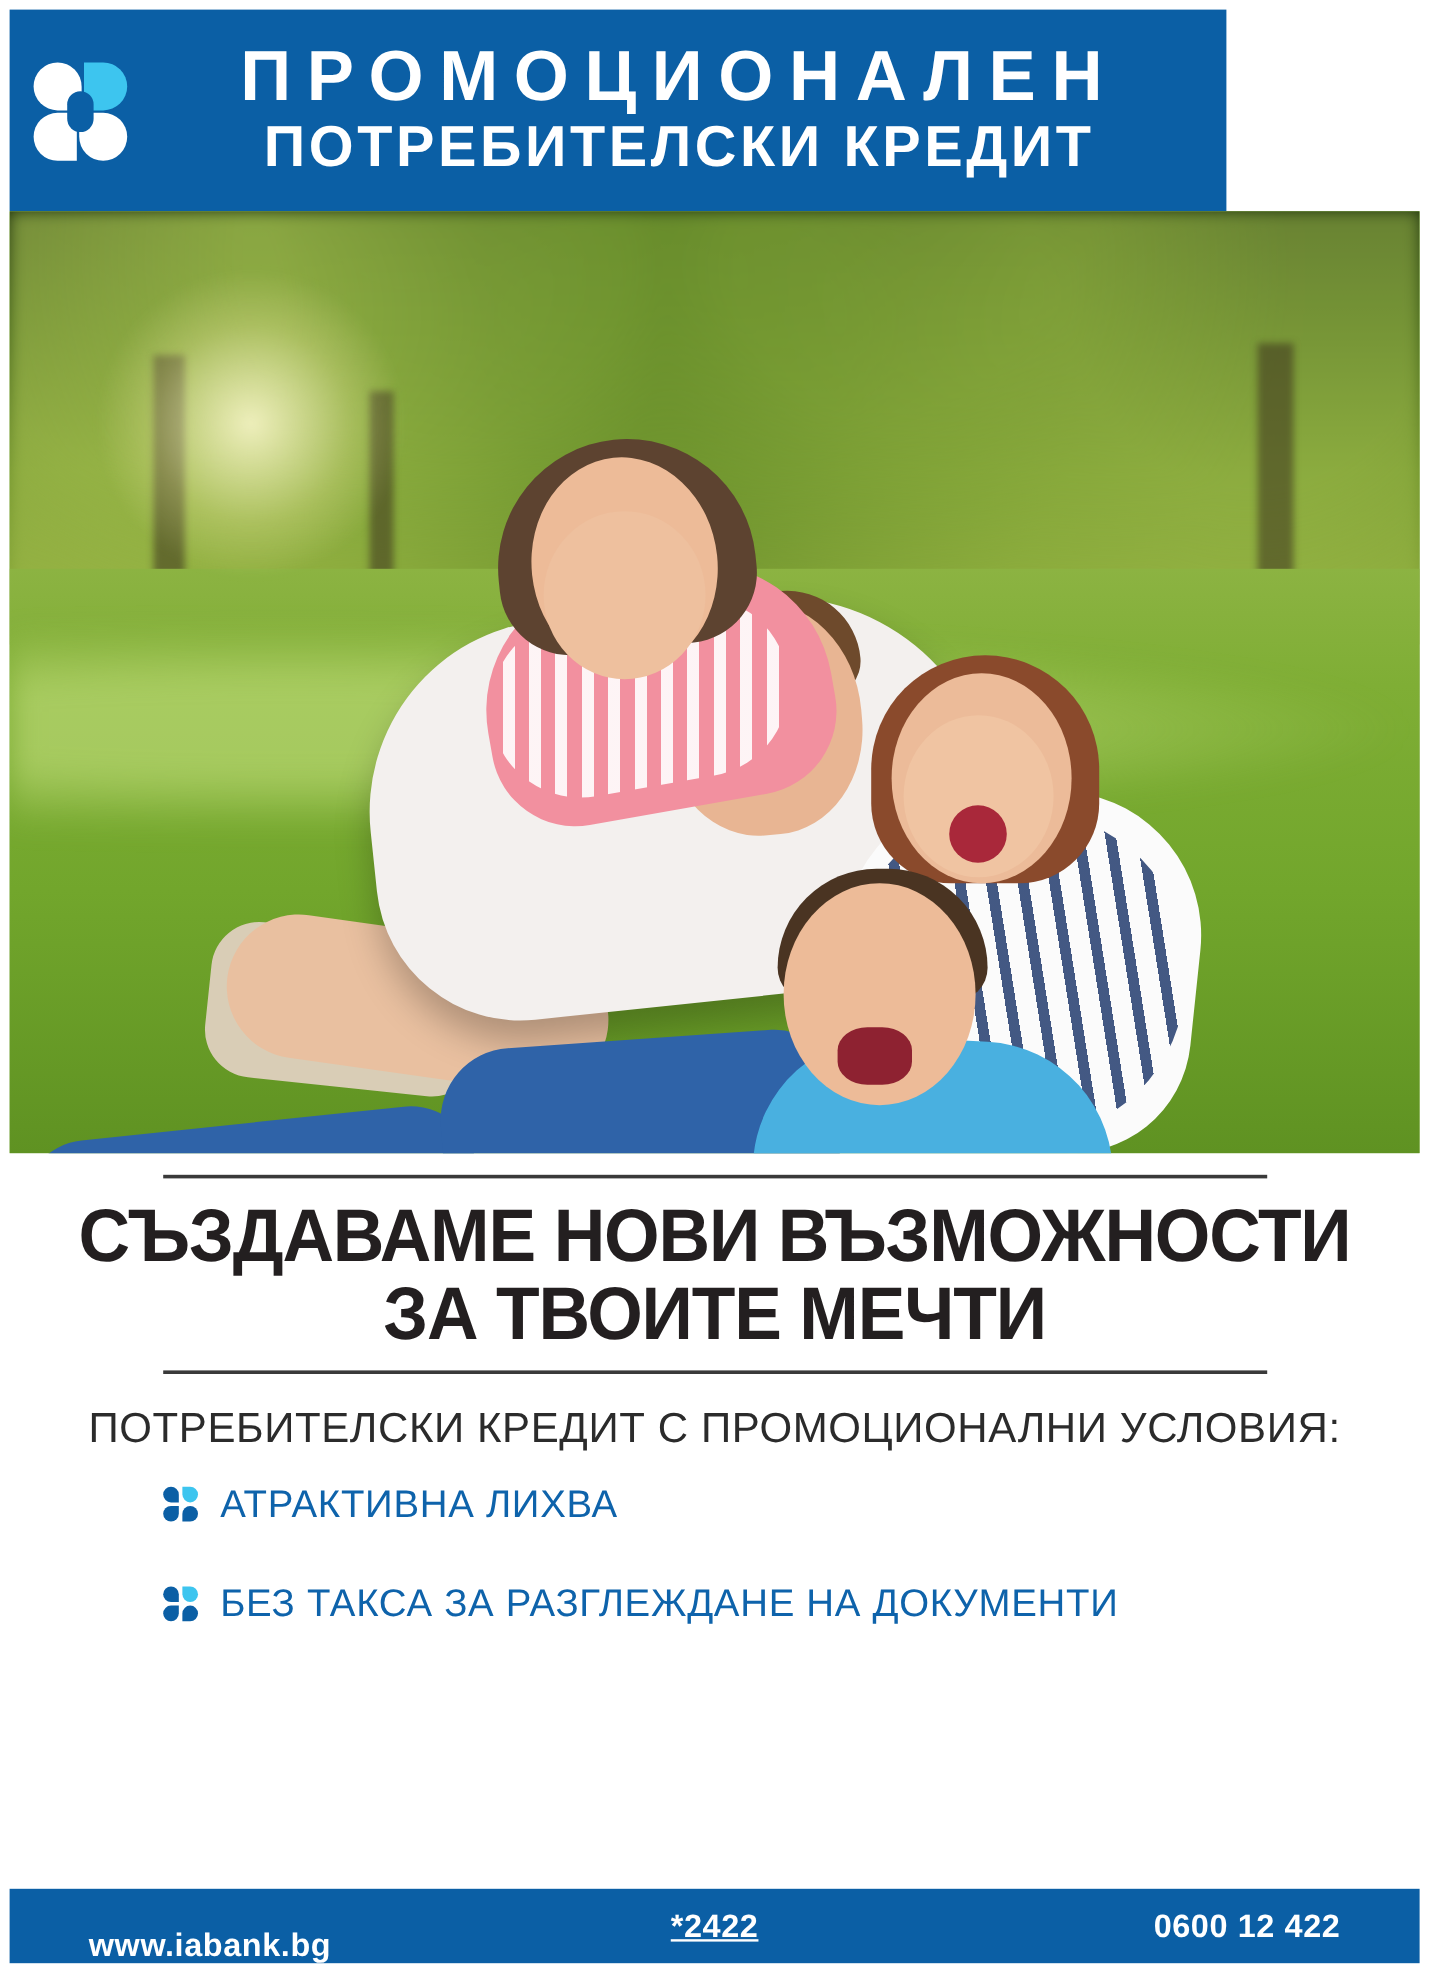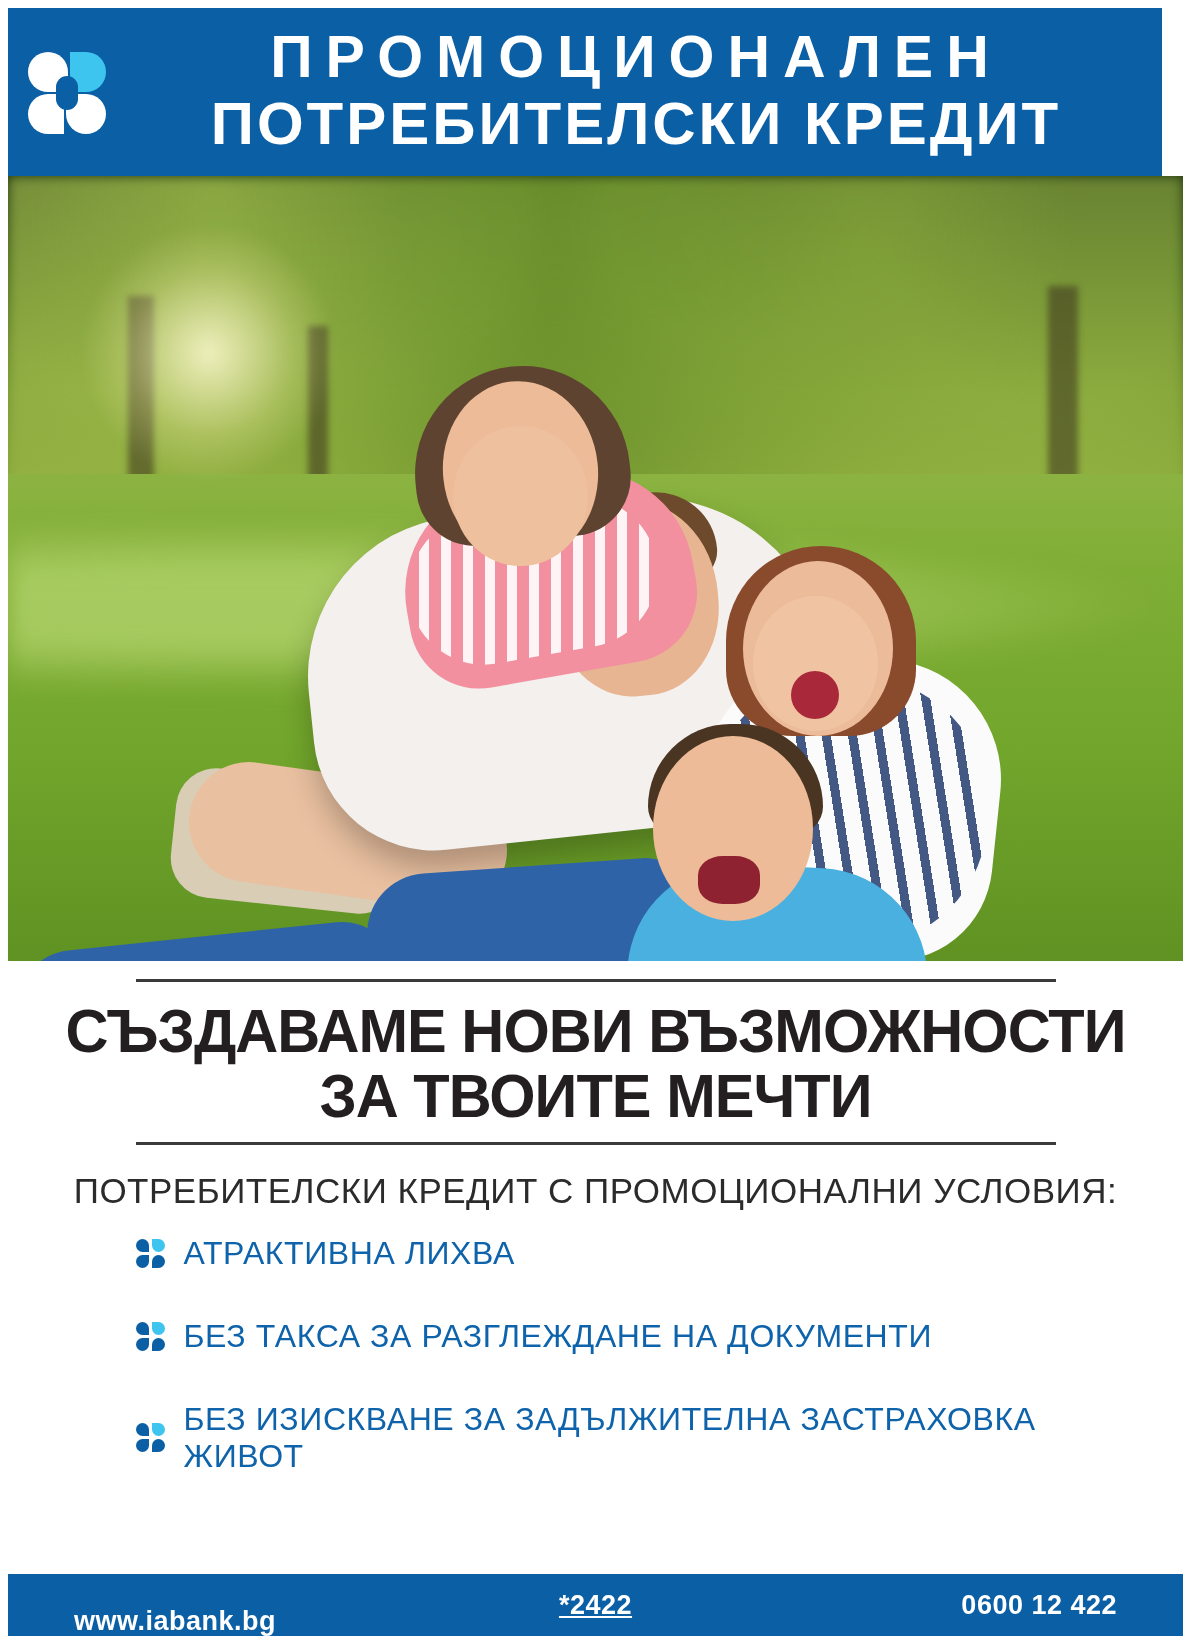--- a/index.html
+++ b/index.html
@@ -20,21 +20,21 @@
     width: 1191px;
     height: 1644px;
     background: #ffffff;
     box-sizing: border-box;
     padding: 8px 8px 0 8px;
   }
 
   
   .header {
     position: relative;
-    width: 1154px;
+    width: 1014px;
     height: 168px;
     background: #0b5fa5;
     display: flex;
     align-items: center;
     padding-left: 0;
     box-sizing: border-box;
   }
   .logo-mark {
     position: relative;
     width: 92px;
@@ -84,21 +84,21 @@
     color: #ffffff;
     font-size: 59px;
     font-weight: bold;
     letter-spacing: 13px;
     line-height: 1.0;
     text-align: center;
     white-space: nowrap;
   }
   .header-line2 {
     color: #ffffff;
-    font-size: 60px;
+    font-size: 48px;
     font-weight: bold;
     letter-spacing: 3px;
     line-height: 1.1;
     text-align: center;
     white-space: nowrap;
     margin-top: 4px;
   }
 
   
   .photo {
@@ -450,29 +450,20 @@
       <div class="bullet">
         <span class="bullet-icon">
           <i class="b1"></i>
             <i class="b2"></i>
             <i class="b3"></i>
             <i class="b4"></i>
         </span>
         <span class="bullet-text">БЕЗ ТАКСА ЗА РАЗГЛЕЖДАНЕ НА ДОКУМЕНТИ</span>
       </div>
 
-      <div class="bullet">
-        <span class="bullet-icon">
-          <i class="b1"></i>
-            <i class="b2"></i>
-            <i class="b3"></i>
-            <i class="b4"></i>
-        </span>
-        <span class="bullet-text">БЕЗ ИЗИСКВАНЕ ЗА ЗАДЪЛЖИТЕЛНА ЗАСТРАХОВКА ЖИВОТ</span>
-      </div>
 
     </div>
   </div>
 
   <div class="footer">
     <span class="f-left">www.iabank.bg</span>
     <span class="f-mid">*2422</span>
     <span class="f-right">0600 12 422</span>
   </div>
 

